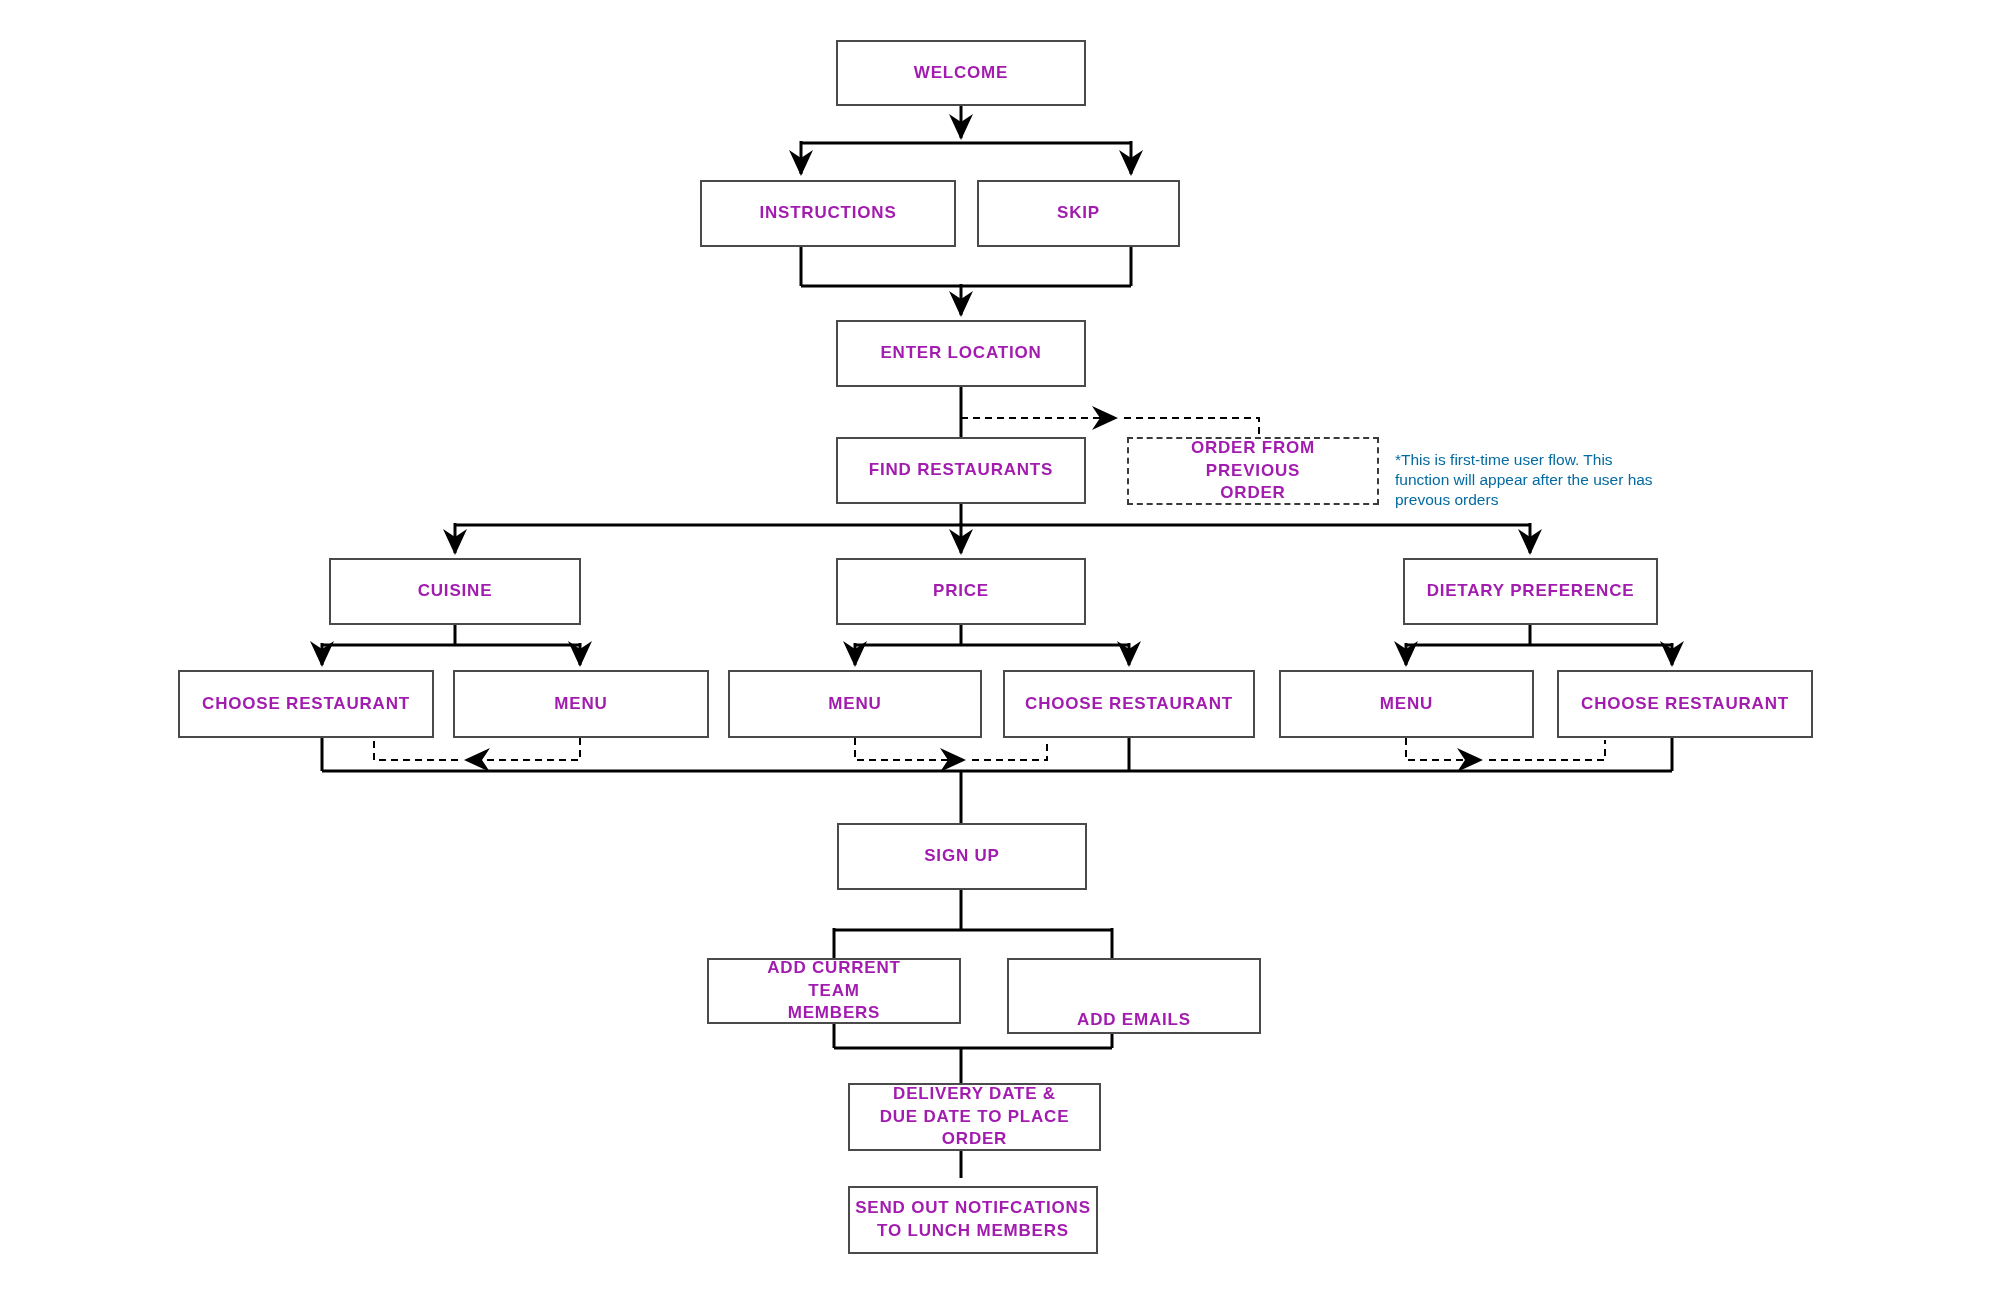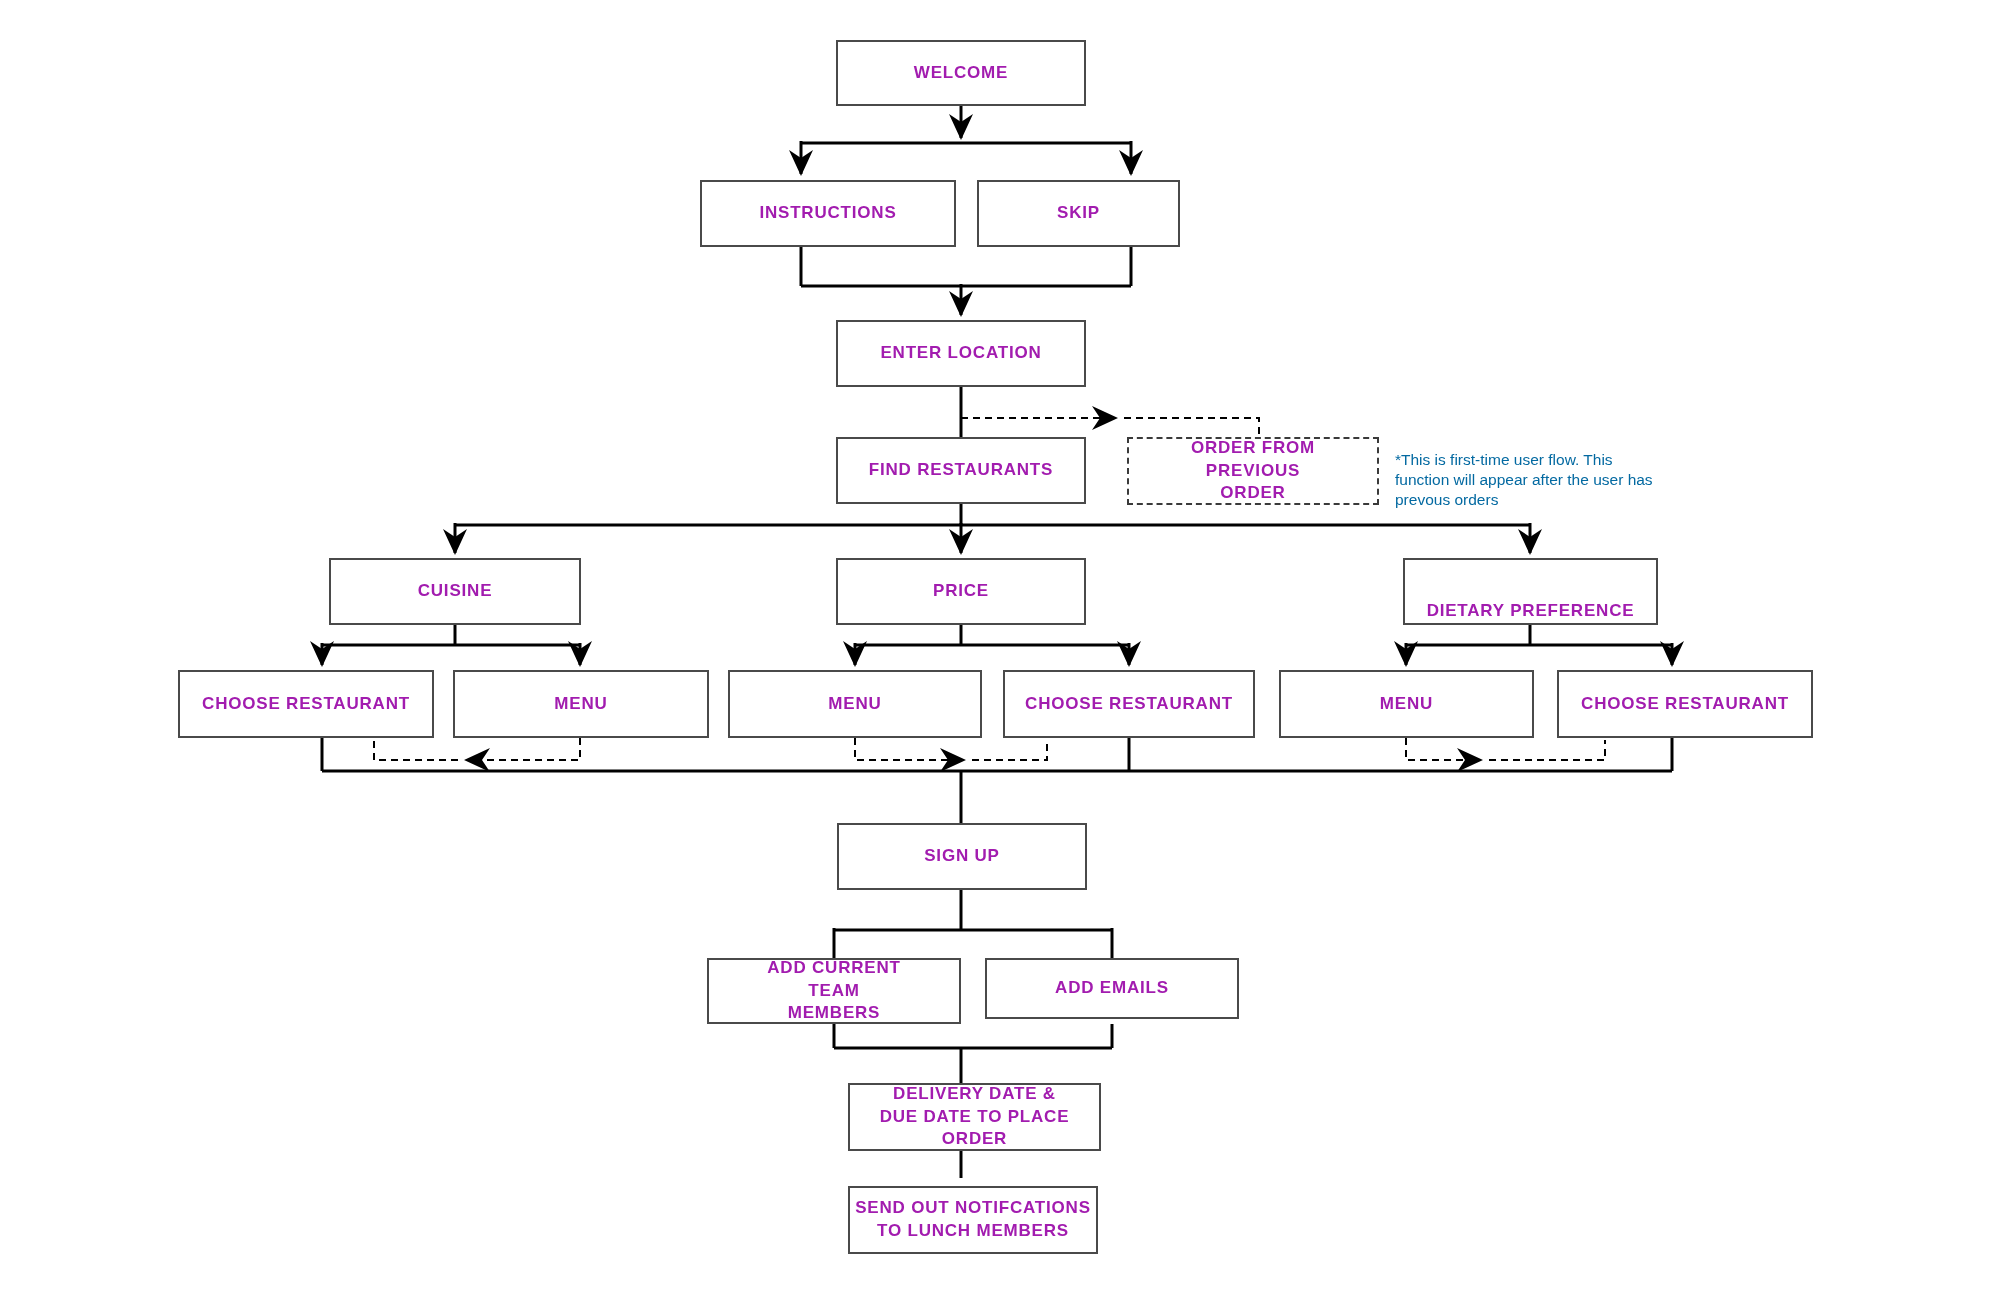--- a/index.html
+++ b/index.html
@@ -146,21 +146,21 @@
   <div class="annotation">*This is first-time user flow. This function will appear after the user has prevous orders</div>
 
   <div class="node" style="left:329px;top:558px;width:252px;height:67px;">
     <span>CUISINE</span>
   </div>
 
   <div class="node" style="left:836px;top:558px;width:250px;height:67px;">
     <span>PRICE</span>
   </div>
 
-  <div class="node" style="left:1403px;top:558px;width:255px;height:67px;align-items:flex-end;">
+  <div class="node" style="left:1403px;top:558px;width:255px;height:67px;">
     <span>DIETARY PREFERENCE</span>
   </div>
 
   <div class="node" style="left:178px;top:670px;width:256px;height:68px;">
     <span>CHOOSE RESTAURANT</span>
   </div>
 
   <div class="node" style="left:453px;top:670px;width:256px;height:68px;">
     <span>MENU</span>
   </div>
@@ -182,21 +182,21 @@
   </div>
 
   <div class="node" style="left:837px;top:823px;width:250px;height:67px;">
     <span>SIGN UP</span>
   </div>
 
   <div class="node" style="left:707px;top:958px;width:254px;height:66px;">
     <span class="w140">ADD CURRENT TEAM MEMBERS</span>
   </div>
 
-  <div class="node" style="left:985px;top:958px;width:254px;height:61px;">
+  <div class="node" style="left:1007px;top:958px;width:254px;height:76px;align-items:flex-end;">
     <span>ADD EMAILS</span>
   </div>
 
   <div class="node" style="left:848px;top:1083px;width:253px;height:68px;">
     <span class="w200">DELIVERY DATE &amp; DUE DATE TO PLACE ORDER</span>
   </div>
 
   <div class="node" style="left:848px;top:1178px;width:250px;height:68px;margin-top:8px;">
     <span class="w238">SEND OUT NOTIFCATIONS TO LUNCH MEMBERS</span>
   </div>

